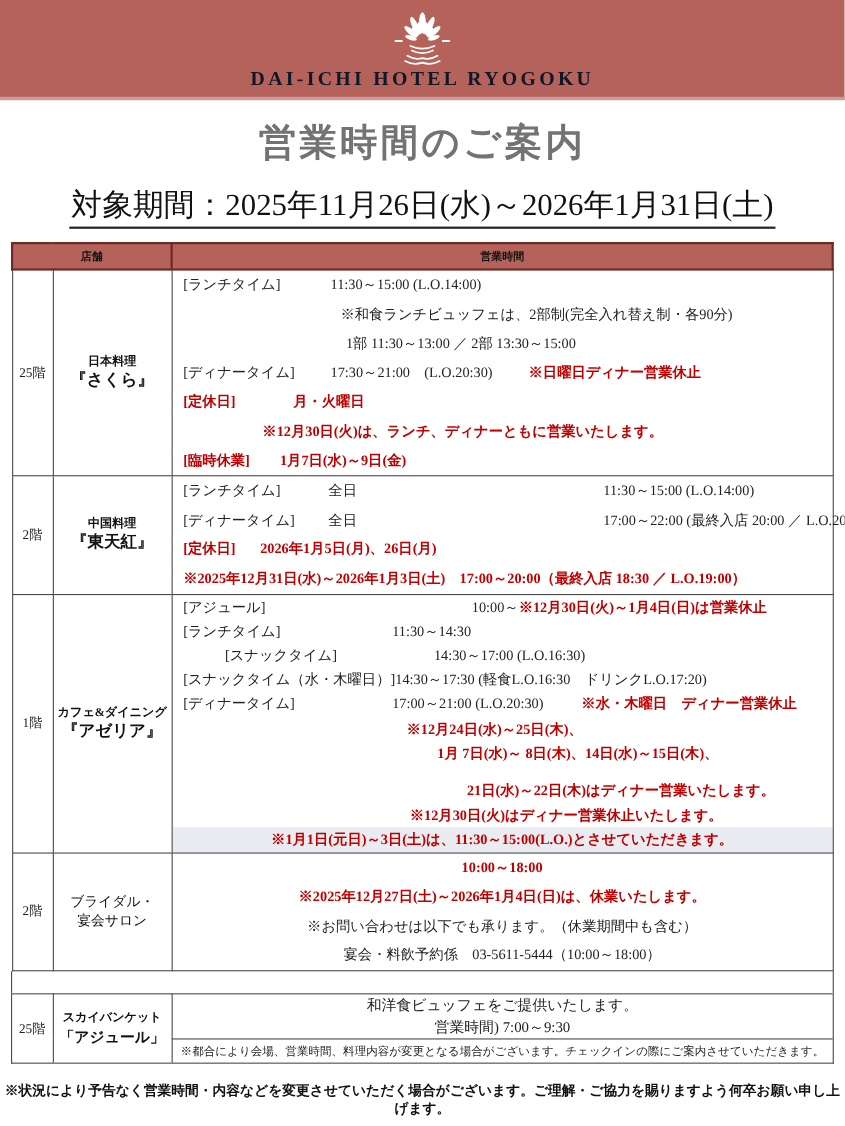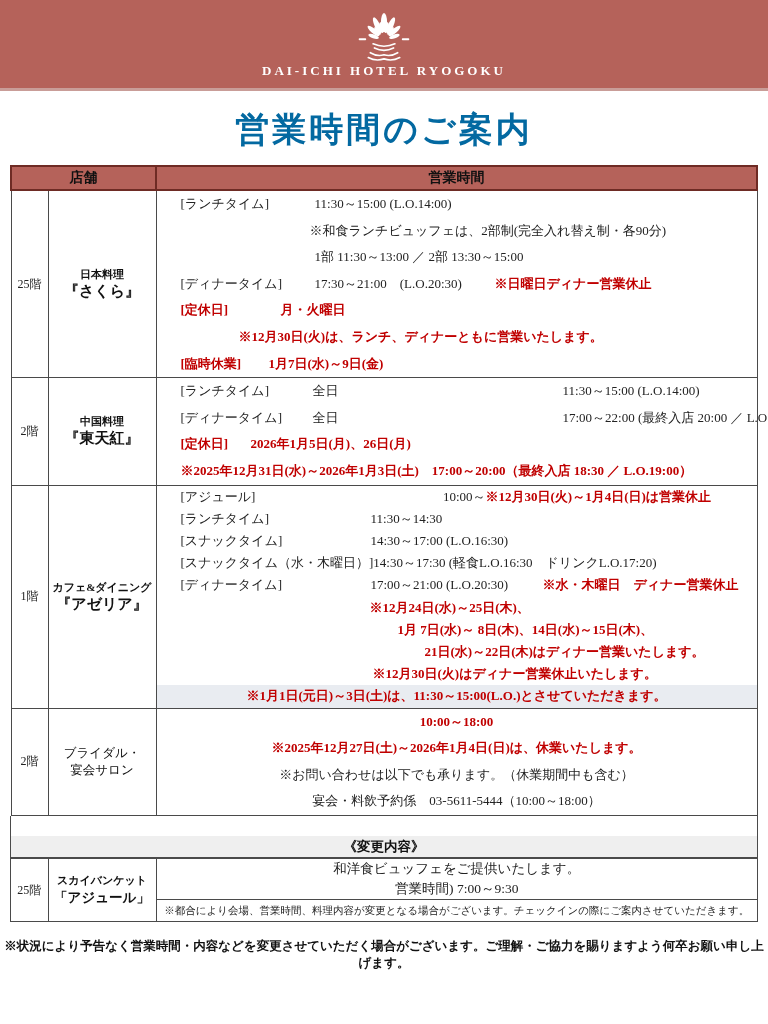--- a/index.html
+++ b/index.html
@@ -7,41 +7,41 @@
     --band:#e9ecf1; --subbar:#efefef; --line-col:#4a4a4a;
   }
   *{box-sizing:border-box; margin:0; padding:0;}
   body{background:#ffffff; font-family:"Liberation Serif","DejaVu Serif",serif;}
   .page{width:768px;height:1024px;background:#fff;overflow:hidden;position:relative;}
 
   
   .brand-bar{height:91px;background:var(--brand);display:flex;flex-direction:column;
     align-items:center;justify-content:center;border-bottom:3px solid #c99d98;}
   .brand-logo{margin-top:2px;}
-  .brand-name{color:#ffffff;font-size:13px;letter-spacing:3px;margin-top:0;font-weight:bold;}
-
-  
-  .page-title{font-size:34px;font-weight:bold;text-align:center;margin-top:16px;letter-spacing:3px;color:#0369a1;}
+  .brand-name{color:#0f172a;font-size:18px;letter-spacing:3px;margin-top:0;font-weight:bold;}
+
+  
+  .page-title{font-size:34px;font-weight:bold;text-align:center;margin-top:16px;letter-spacing:3px;color:#737373;}
   .period-wrap{text-align:center;margin-top:14px;}
   .period{display:inline-block;font-size:28px;color:#111;border-bottom:2px solid #222;
     padding:0 2px 1px 2px;white-space:nowrap;}
 
   
   table.hours{width:748px;margin:12px 10px 0 10px;border-collapse:collapse;table-layout:fixed;
     border:1.5px solid var(--line-col);}
   table.hours th{background:var(--brand);border:2px solid var(--brand-dark);
-    font-size:14px;font-weight:bold;color:#111;height:24px;text-align:center;}
+    font-size:10px;font-weight:bold;color:#111;height:24px;text-align:center;}
   table.hours td{border:1px solid var(--line-col);vertical-align:middle;}
   td.floor{font-size:12px;text-align:center;color:#222;}
   td.shopname{text-align:center;color:#111;}
   .nm-s{font-size:11px;font-weight:bold;display:block;line-height:15px;}
   .nm-l{font-size:15px;font-weight:bold;display:block;line-height:19px;}
   .nm-p{font-size:12.5px;display:block;line-height:17px;}
   td.hcell{padding:0;font-size:13px;color:#222;}
-  .line{line-height:26.6px;padding-left:24px;white-space:nowrap;}
+  .line{line-height:26.6px;padding-left:10px;white-space:nowrap;}
   tr.tight .line{line-height:22.2px;}
   .line.center{padding-left:0;text-align:center;}
   .line.band{padding-left:0;text-align:center;background:var(--band);}
   .seg.red{color:var(--red);}
   .seg.bold{font-weight:bold;}
   .seg.blk{display:inline-block;}
 
   
   .gap-row{width:748px;margin:0 10px;height:20px;
     border-left:1.5px solid var(--line-col);border-right:1.5px solid var(--line-col);}
@@ -88,20 +88,23 @@
         <path d="M34 48 Q50 55 66 48"></path>
         <path d="M36 54 Q50 61 64 54"></path>
         <path d="M30 61 Q40 67 50 64 Q60 67 70 61"></path>
         <path d="M27 68 Q38 74 50 70 Q62 74 73 68"></path>
       </g>
     </svg>
     <div class="brand-name">DAI-ICHI HOTEL RYOGOKU</div>
   </header>
 
   <h1 class="page-title">営業時間のご案内</h1>
+  <div class="period-wrap">
+    <span class="period">対象期間：2025年11月26日(水)～2026年1月31日(土)</span>
+  </div>
 
   <table class="hours">
     <colgroup>
         <col style="width:37px">
         <col style="width:108px">
         <col>
       </colgroup>
     <thead>
       <tr>
         <th colspan="2">店舗</th>
@@ -140,26 +143,26 @@
         </tr>
         <tr class="tight">
           <td class="floor">1階</td>
           <td class="shopname">
             <span class="nm-s">カフェ&amp;ダイニング</span>
             <span class="nm-l">『アゼリア』</span>
           </td>
           <td class="hcell">
             <div class="line"><span class="seg blk" style="min-width: 190px;">[アジュール]</span><span class="seg blk" style="min-width: 115px; text-align: right;">10:00～</span><span class="seg red bold">※12月30日(火)～1月4日(日)は営業休止</span></div>
             <div class="line"><span class="seg blk" style="min-width: 190px;">[ランチタイム]</span><span class="seg">11:30～14:30</span></div>
-            <div class="line"><span class="seg blk" style="min-width: 190px;">[スナックタイム]</span><span class="seg">14:30～17:00 (L.O.16:30)</span></div>
+            <div class="line"><span class="seg blk" style="min-width: 190px; margin-left: 38px;">[スナックタイム]</span><span class="seg">14:30～17:00 (L.O.16:30)</span></div>
             <div class="line"><span class="seg blk" style="min-width: 190px;">[スナックタイム（水・木曜日）]</span><span class="seg">14:30～17:30 (軽食L.O.16:30　ドリンクL.O.17:20)</span></div>
             <div class="line"><span class="seg blk" style="min-width: 190px;">[ディナータイム]</span><span class="seg blk" style="min-width: 172px;">17:00～21:00 (L.O.20:30)</span><span class="seg red bold">※水・木曜日　ディナー営業休止</span></div>
             <div class="line" style="padding-left: 213px;"><span class="seg red bold">※12月24日(水)～25日(木)、</span></div>
             <div class="line" style="padding-left: 241px;"><span class="seg red bold">1月 7日(水)～ 8日(木)、14日(水)～15日(木)、</span></div>
-            <div class="line" style="padding-left: 268px;"><span class="seg red bold">21日(水)～22日(木)はディナー営業いたします。</span></div>
+            <div class="line" style="padding-left: 268px; margin-top: 12px;"><span class="seg red bold">21日(水)～22日(木)はディナー営業いたします。</span></div>
             <div class="line" style="padding-left: 216px;"><span class="seg red bold">※12月30日(火)はディナー営業休止いたします。</span></div>
             <div class="line band"><span class="seg red bold">※1月1日(元日)～3日(土)は、11:30～15:00(L.O.)とさせていただきます。</span></div>
           </td>
         </tr>
         <tr class="">
           <td class="floor">2階</td>
           <td class="shopname">
             <span class="nm-p">ブライダル・</span>
             <span class="nm-p">宴会サロン</span>
           </td>
@@ -169,21 +172,20 @@
             <div class="line center"><span class="seg">※お問い合わせは以下でも承ります。（休業期間中も含む）</span></div>
             <div class="line center"><span class="seg">宴会・料飲予約係　03-5611-5444（10:00～18:00）</span></div>
           </td>
         </tr>
       </tbody>
   </table>
 
   <div class="gap-row"></div>
 
   <div class="bottom-block">
-    <div class="chg-bar">《変更内容》</div>
     <table class="bf">
       <colgroup>
           <col style="width:37px">
           <col style="width:108px">
           <col>
         </colgroup>
       <tbody>
         <tr>
           <td class="floor edge-l edge-b" rowspan="2">25階</td>
           <td class="shopname edge-b" rowspan="2">

